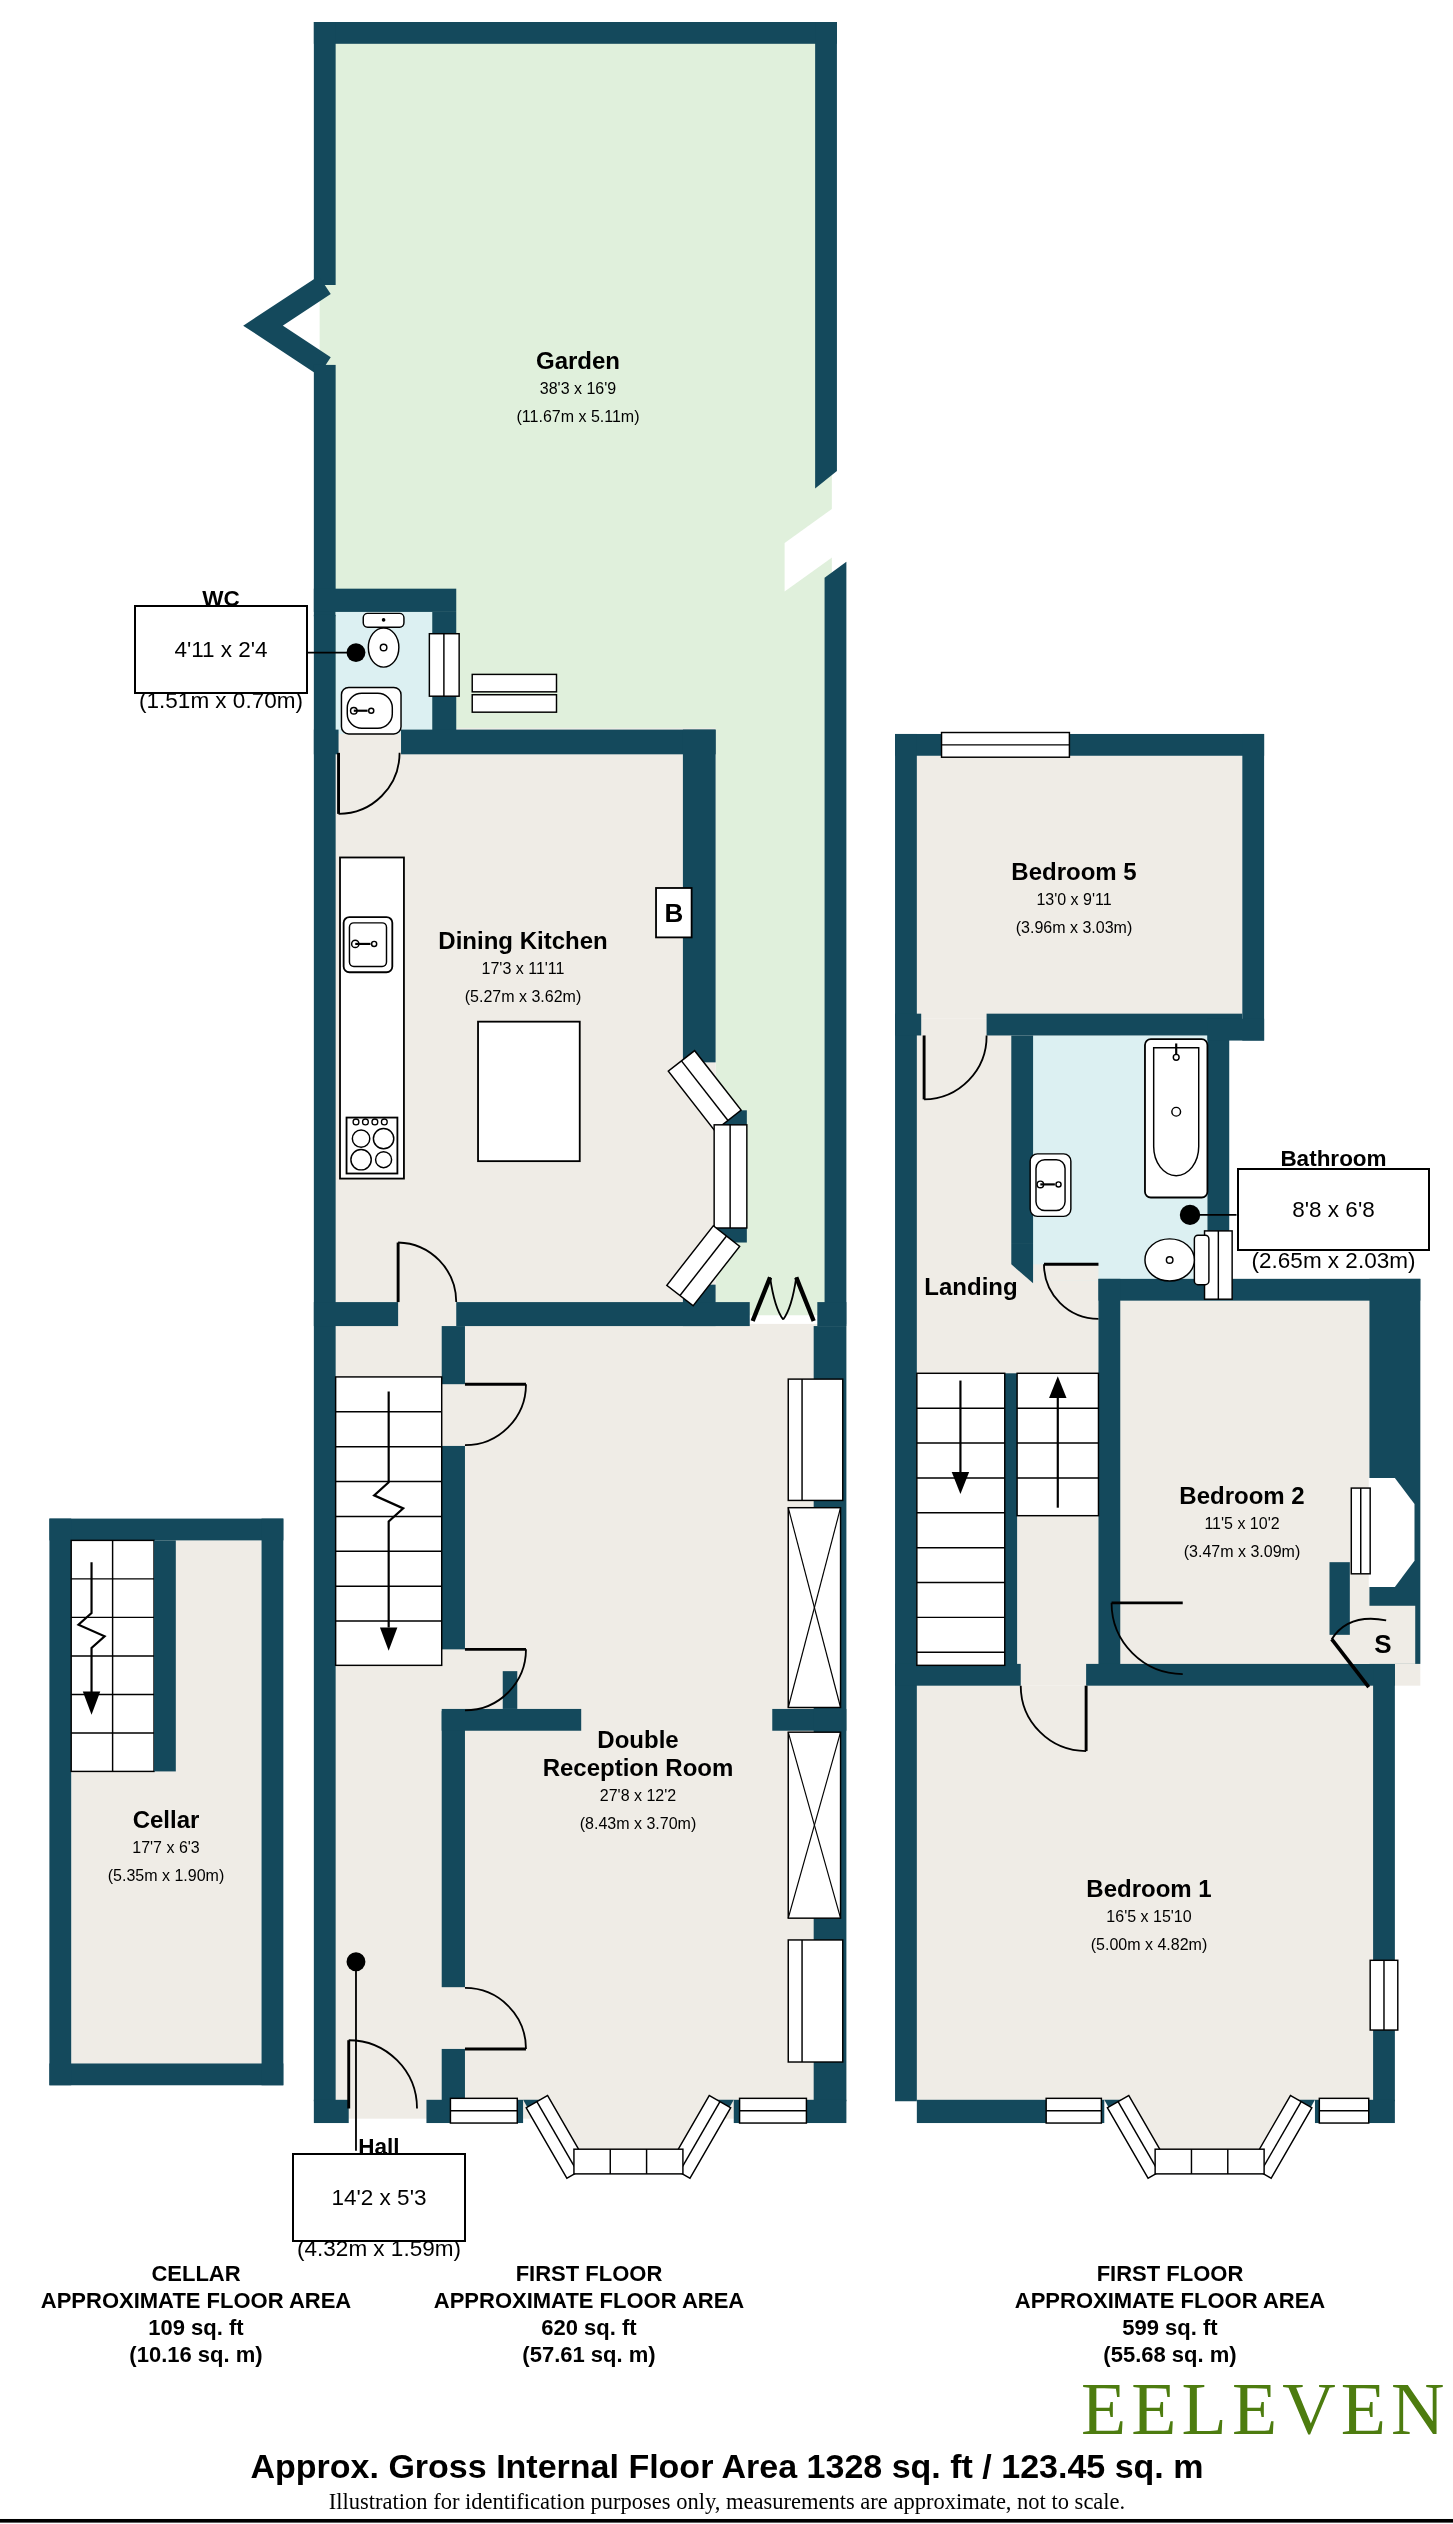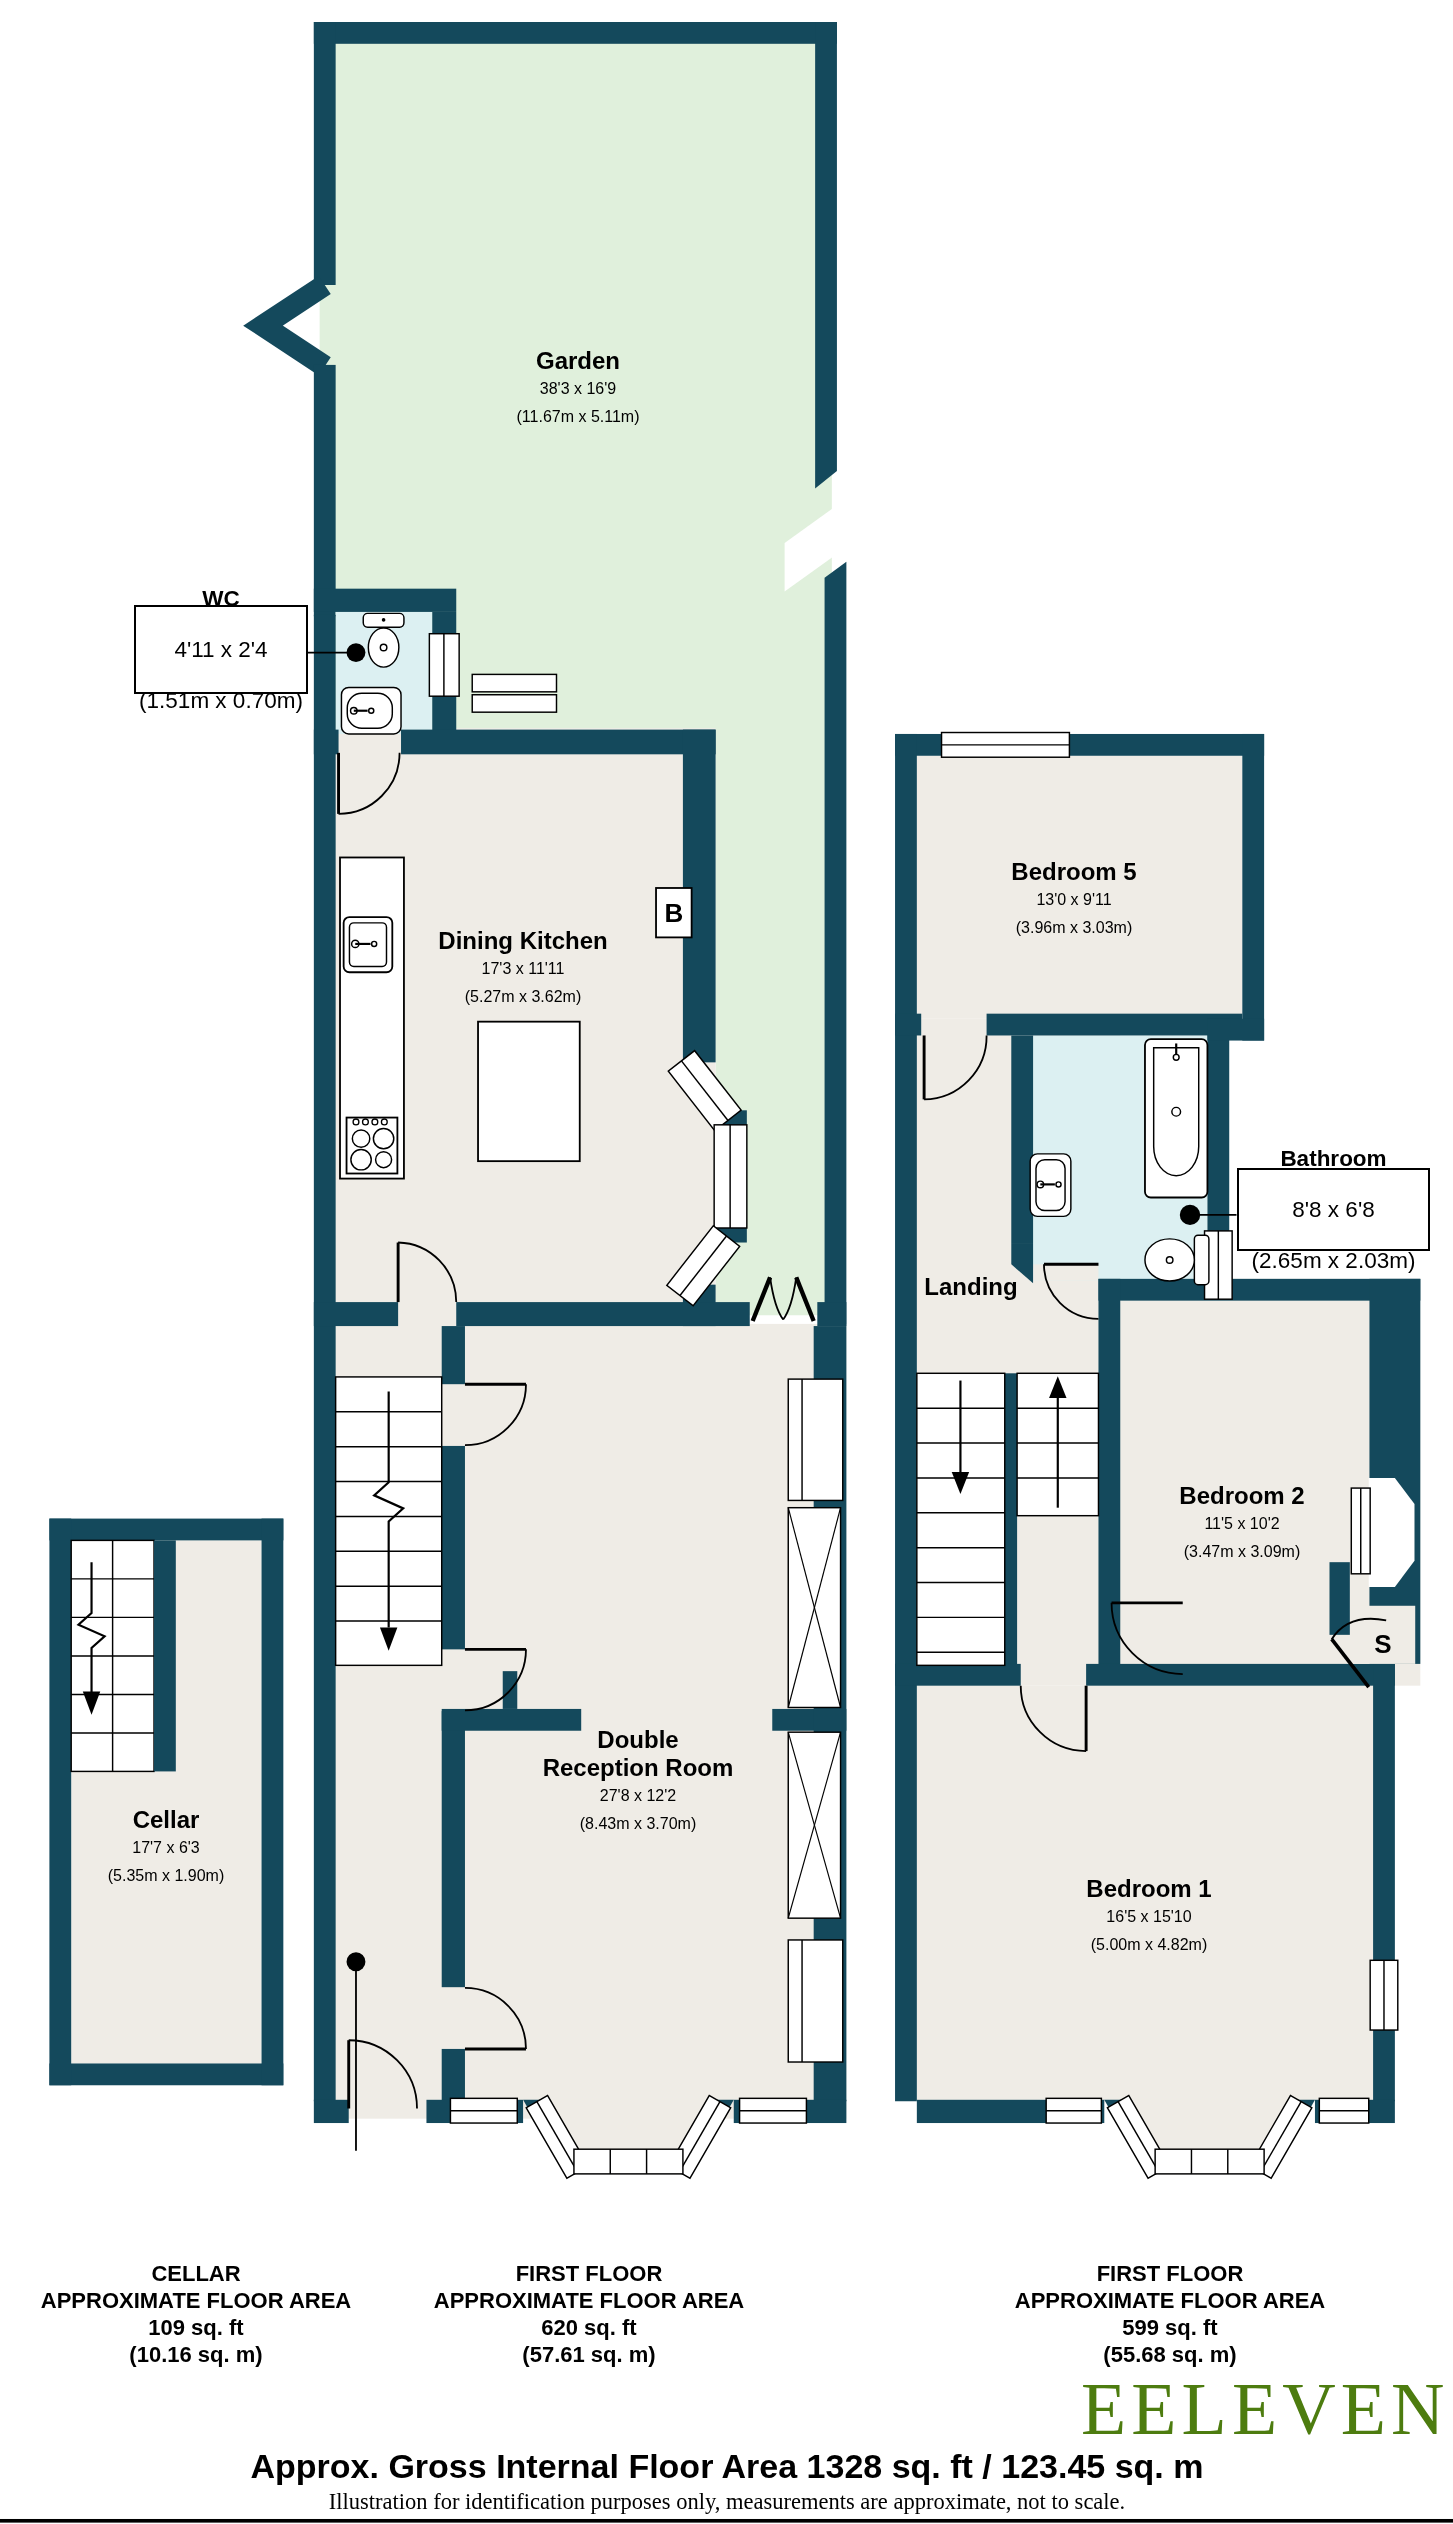--- a/index.html
+++ b/index.html
@@ -369,20 +369,25 @@
   <div class="dm">27'8 x 12'2</div>
   <div class="dm">(8.43m x 3.70m)</div>
 </div>
 
 <div class="lbl" style="left:166px;top:1848px">
   <div class="nm">Cellar</div>
   <div class="dm">17'7 x 6'3</div>
   <div class="dm">(5.35m x 1.90m)</div>
 </div>
 
+<div class="callout" style="left:292px;top:2153px;width:174px;height:89px">
+  <div class="nm">Hall</div>
+  <div class="dm">14'2 x 5'3</div>
+  <div class="dm">(4.32m x 1.59m)</div>
+</div>
 
 <div class="lbl" style="left:1074px;top:900px">
   <div class="nm">Bedroom 5</div>
   <div class="dm">13'0 x 9'11</div>
   <div class="dm">(3.96m x 3.03m)</div>
 </div>
 
 <div class="callout" style="left:1237px;top:1168px;width:193px;height:83px">
   <div class="nm">Bathroom</div>
   <div class="dm">8'8 x 6'8</div>

